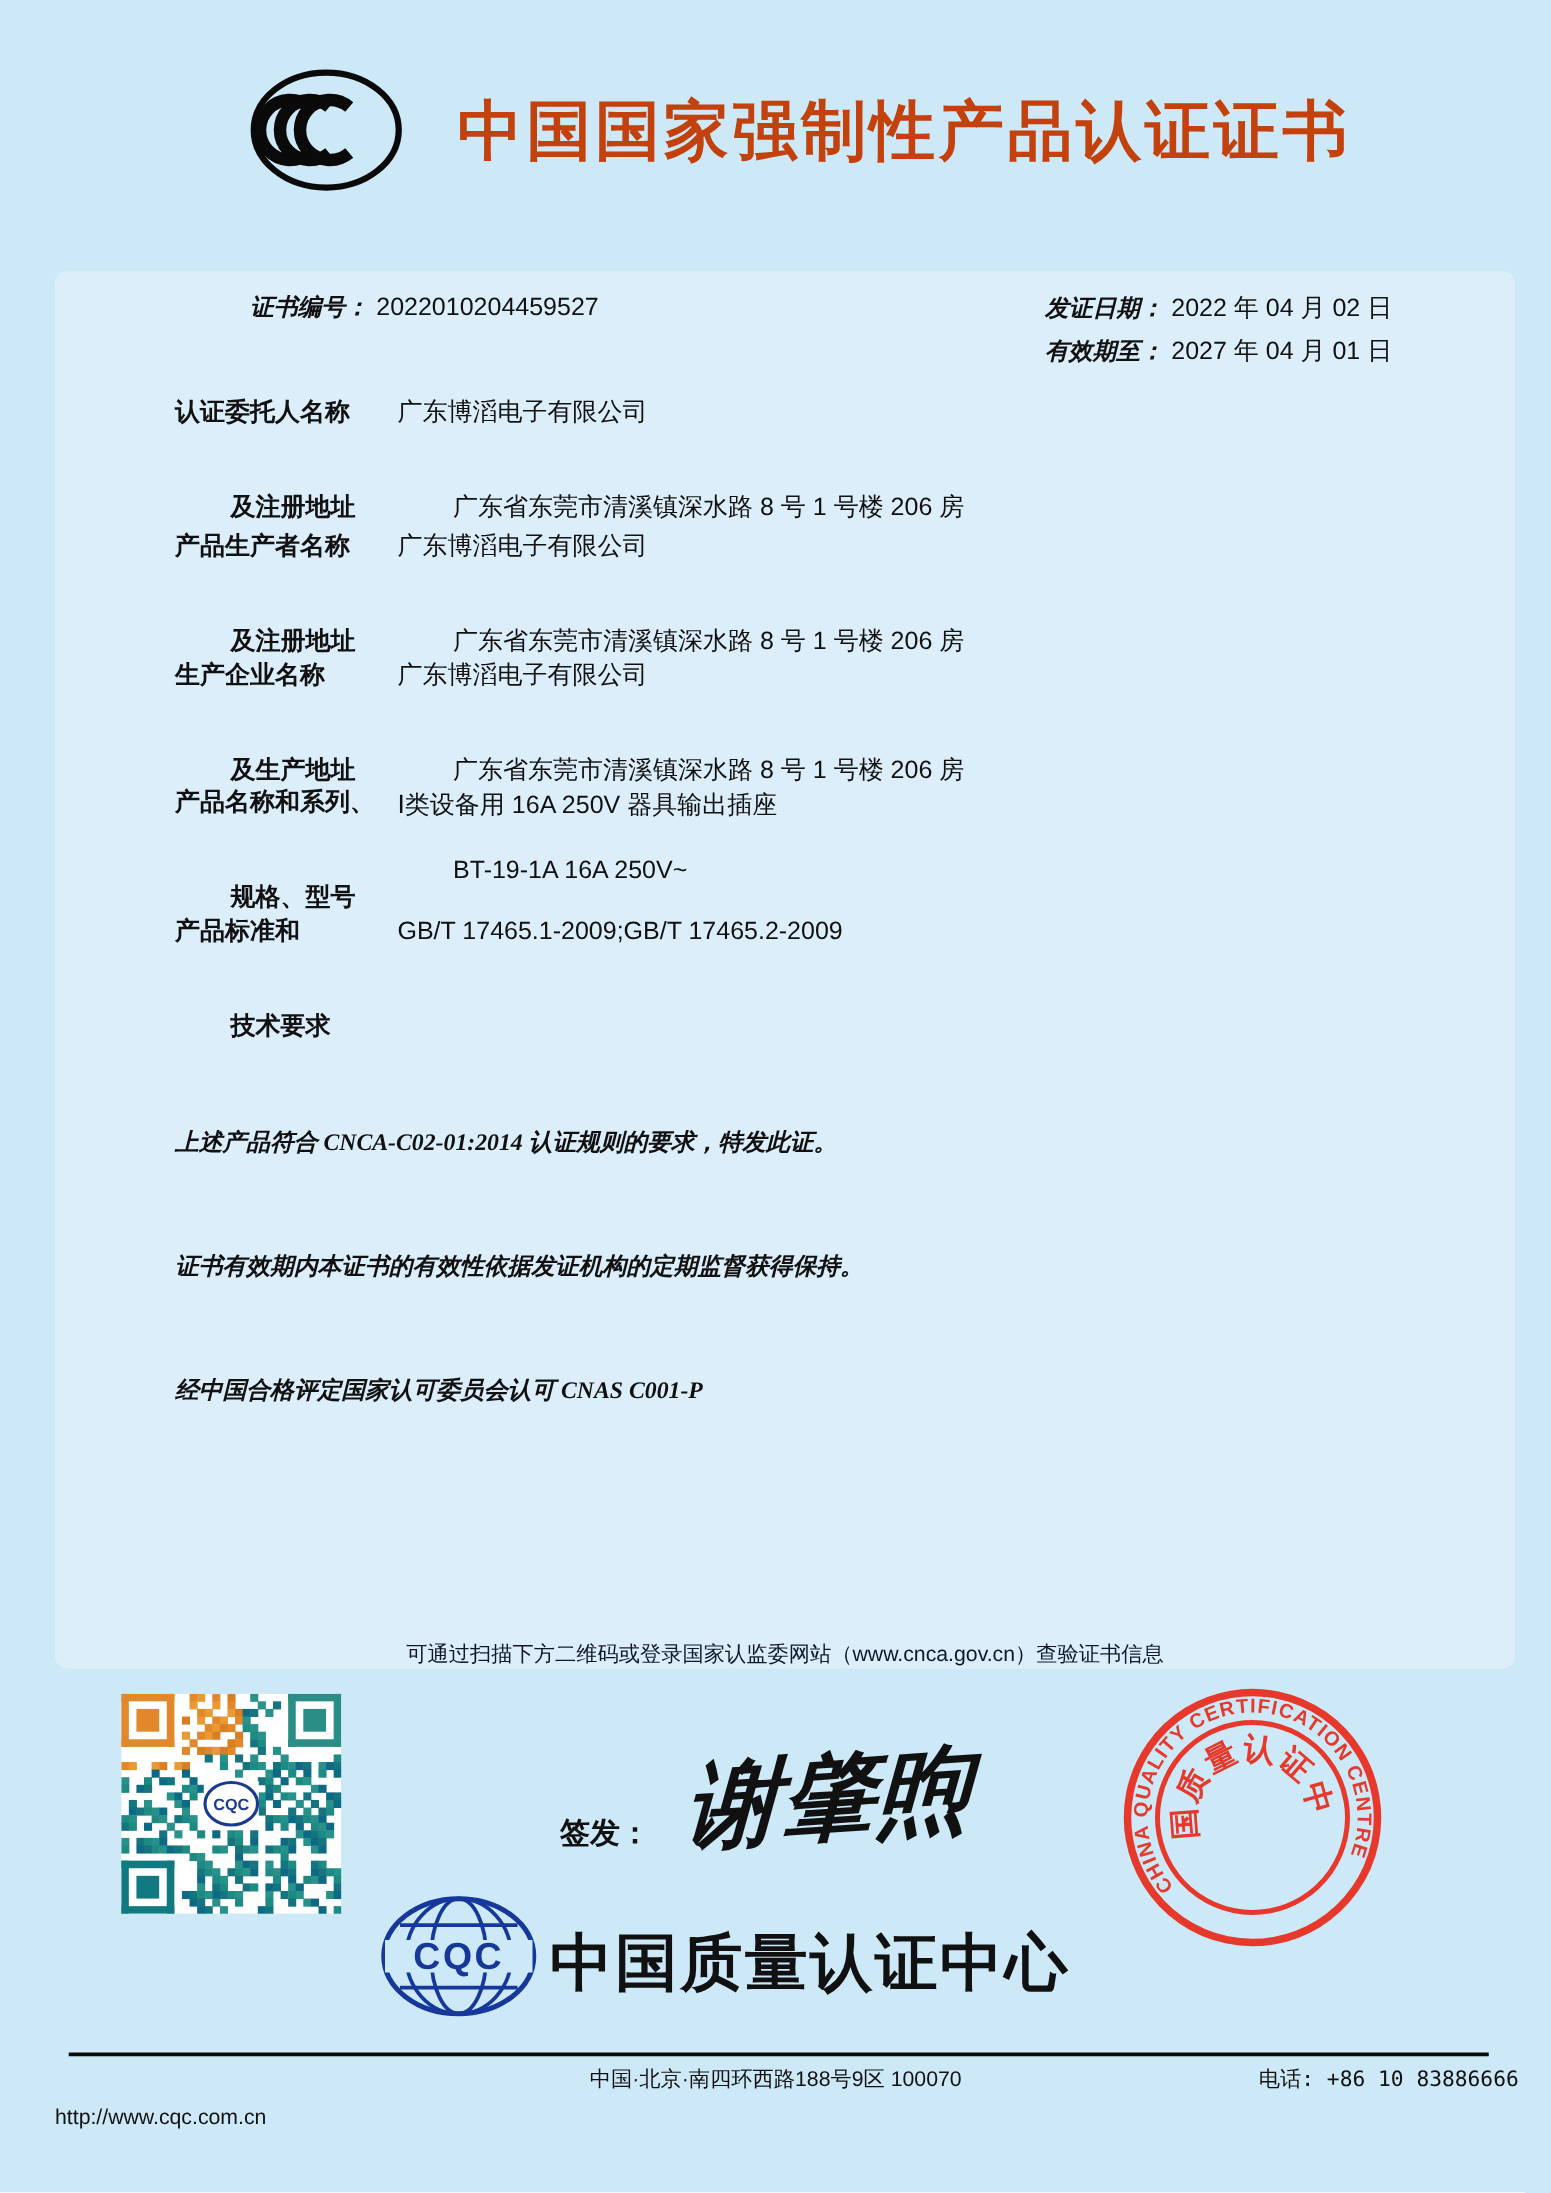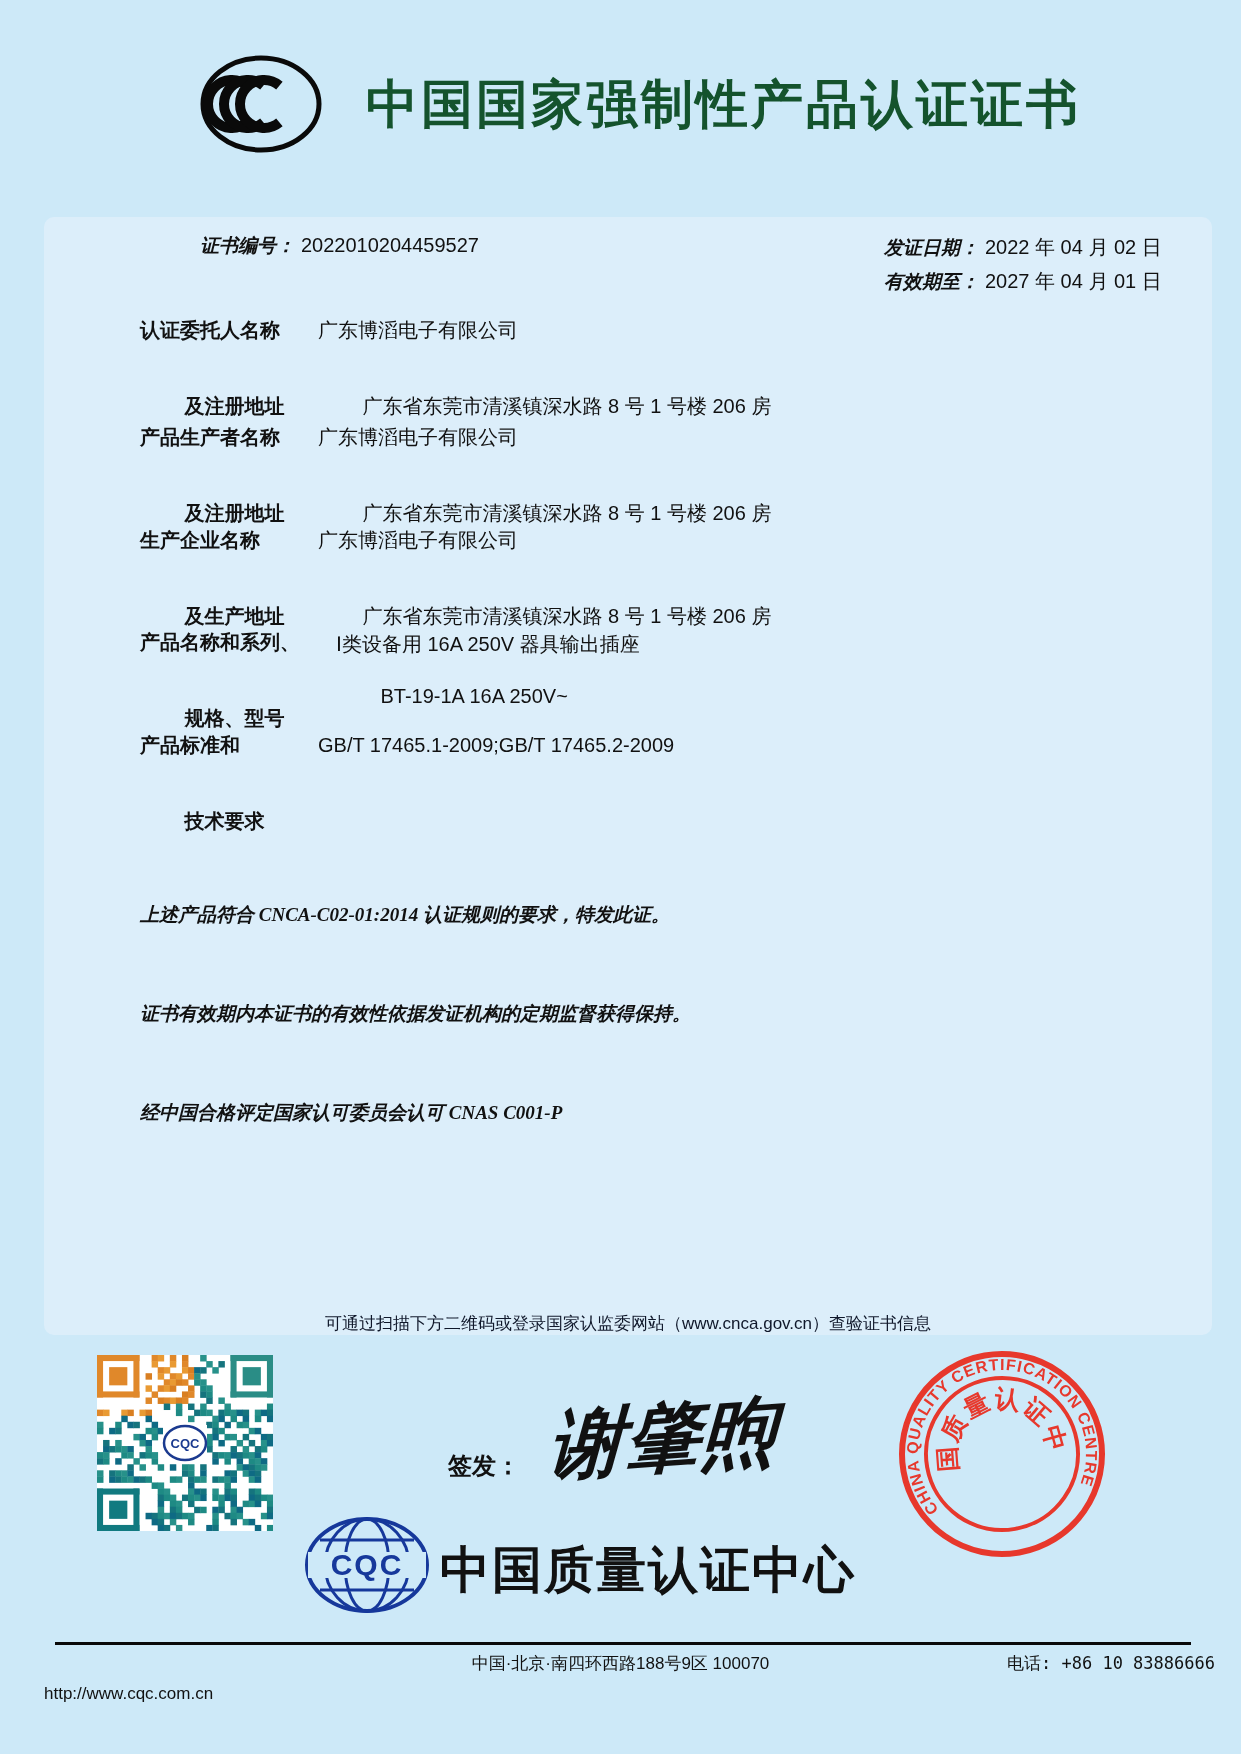--- a/index.html
+++ b/index.html
@@ -1,36 +1,36 @@
 <!DOCTYPE html>
 <html><head>
 <meta charset="utf-8">
 <style>
   html,body{margin:0;padding:0;background:#ffffff;}
   .page{position:relative;width:1241px;height:1754px;background:#cde9f8;overflow:hidden;
         font-family:"Liberation Sans",sans-serif;color:#111;}
   
   .ccc-logo{position:absolute;left:198px;top:54px;width:128px;height:100px;}
   .page-title{position:absolute;left:366px;top:70px;font-size:52px;font-weight:bold;
-              letter-spacing:3px;color:#14532d;white-space:nowrap;}
+              letter-spacing:3px;color:#c2410c;white-space:nowrap;}
   
   .panel{position:absolute;left:44px;top:217px;width:1168px;height:1118px;
          background:#dceefa;border-radius:10px;}
   .kai{font-family:"Liberation Serif",serif;font-style:italic;font-weight:bold;}
   .cert-row{position:absolute;left:156px;top:16px;white-space:nowrap;}
   .cert-row .lbl{font-size:19px;}
   .cert-row .val{font-size:20px;margin-left:6px;}
-  .dates{position:absolute;left:792px;top:14px;line-height:32px;white-space:nowrap;margin-left:48px;}
+  .dates{position:absolute;left:792px;top:14px;line-height:32px;white-space:nowrap;}
   .dates .lbl{font-size:19px;}
   .dates .val{font-size:20px;margin-left:6px;}
   
   .field{position:absolute;left:0;width:100%;}
   .field .labels{position:absolute;left:96px;top:0;font-weight:bold;font-size:20px;line-height:38px;white-space:pre;}
   .field .values{position:absolute;left:274px;top:0;font-size:20px;line-height:38px;white-space:pre;}
-  .field.tight .values{line-height:26px;margin-top:8px;margin-left:18px;}
+  .field.tight .values{line-height:26px;margin-top:8px;}
   .f1{top:94px;} .f2{top:201px;} .f3{top:304px;} .f4{top:406px;} .f5{top:509px;}
   
   .statement{position:absolute;left:96px;top:615px;font-size:19px;line-height:33px;
              font-family:"Liberation Serif",serif;font-style:italic;font-weight:bold;white-space:pre;}
   
   .note{position:absolute;left:0;top:1095px;width:100%;text-align:center;font-size:17px;color:#0f172a;}
   
   .qr{position:absolute;left:97px;top:1355px;width:176px;height:176px;}
   .sign-label{position:absolute;left:448px;top:1450px;font-size:24px;font-weight:bold;}
   .signature{position:absolute;left:548px;top:1388px;font-size:76px;font-weight:bold;

